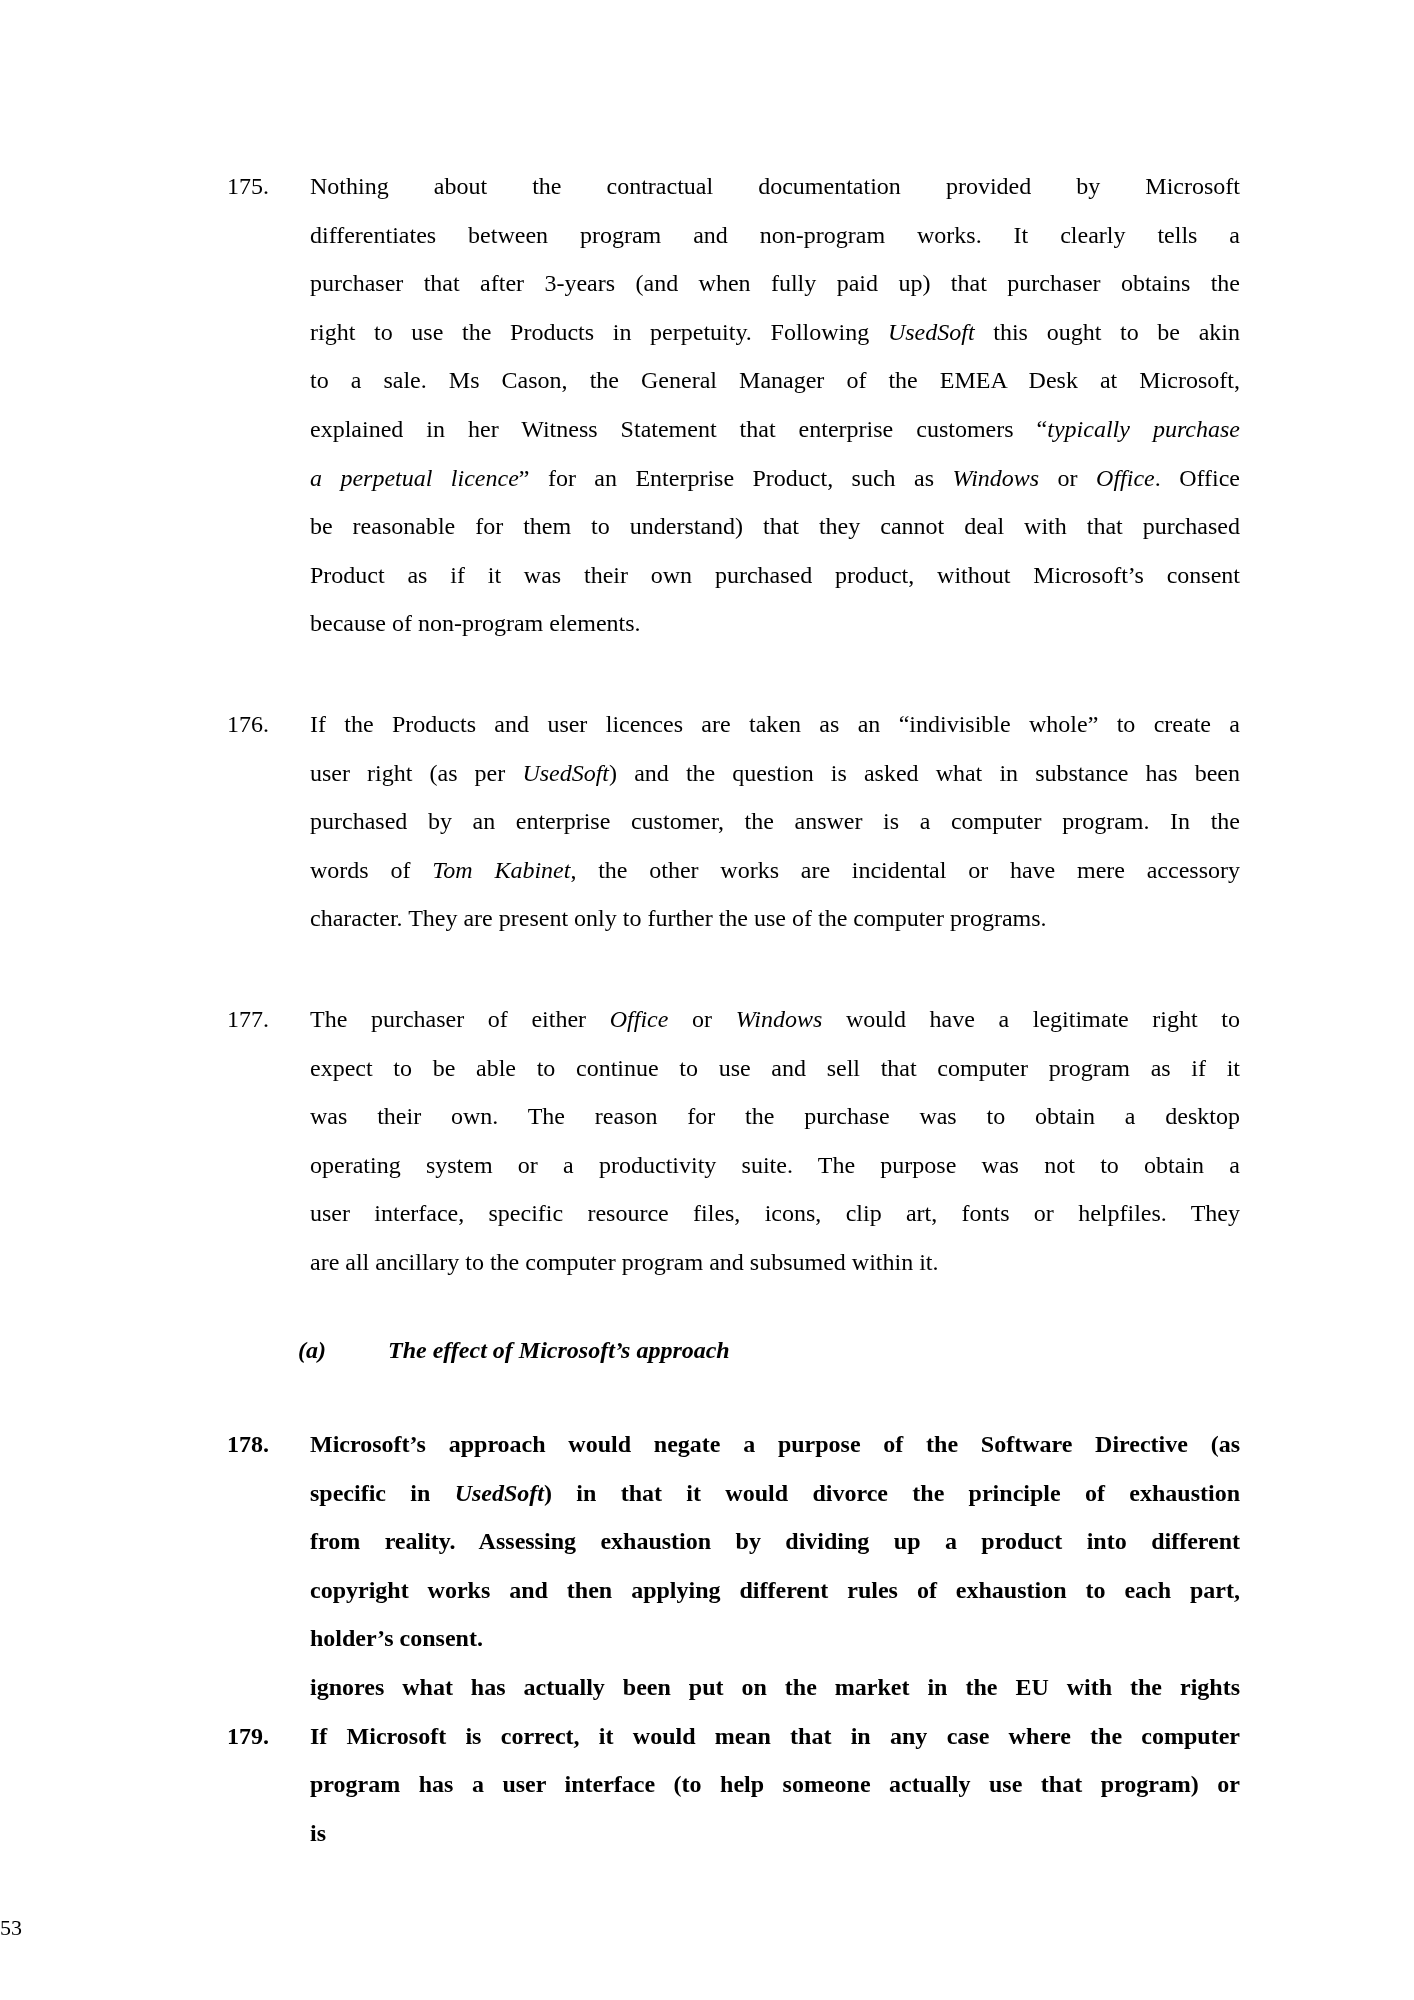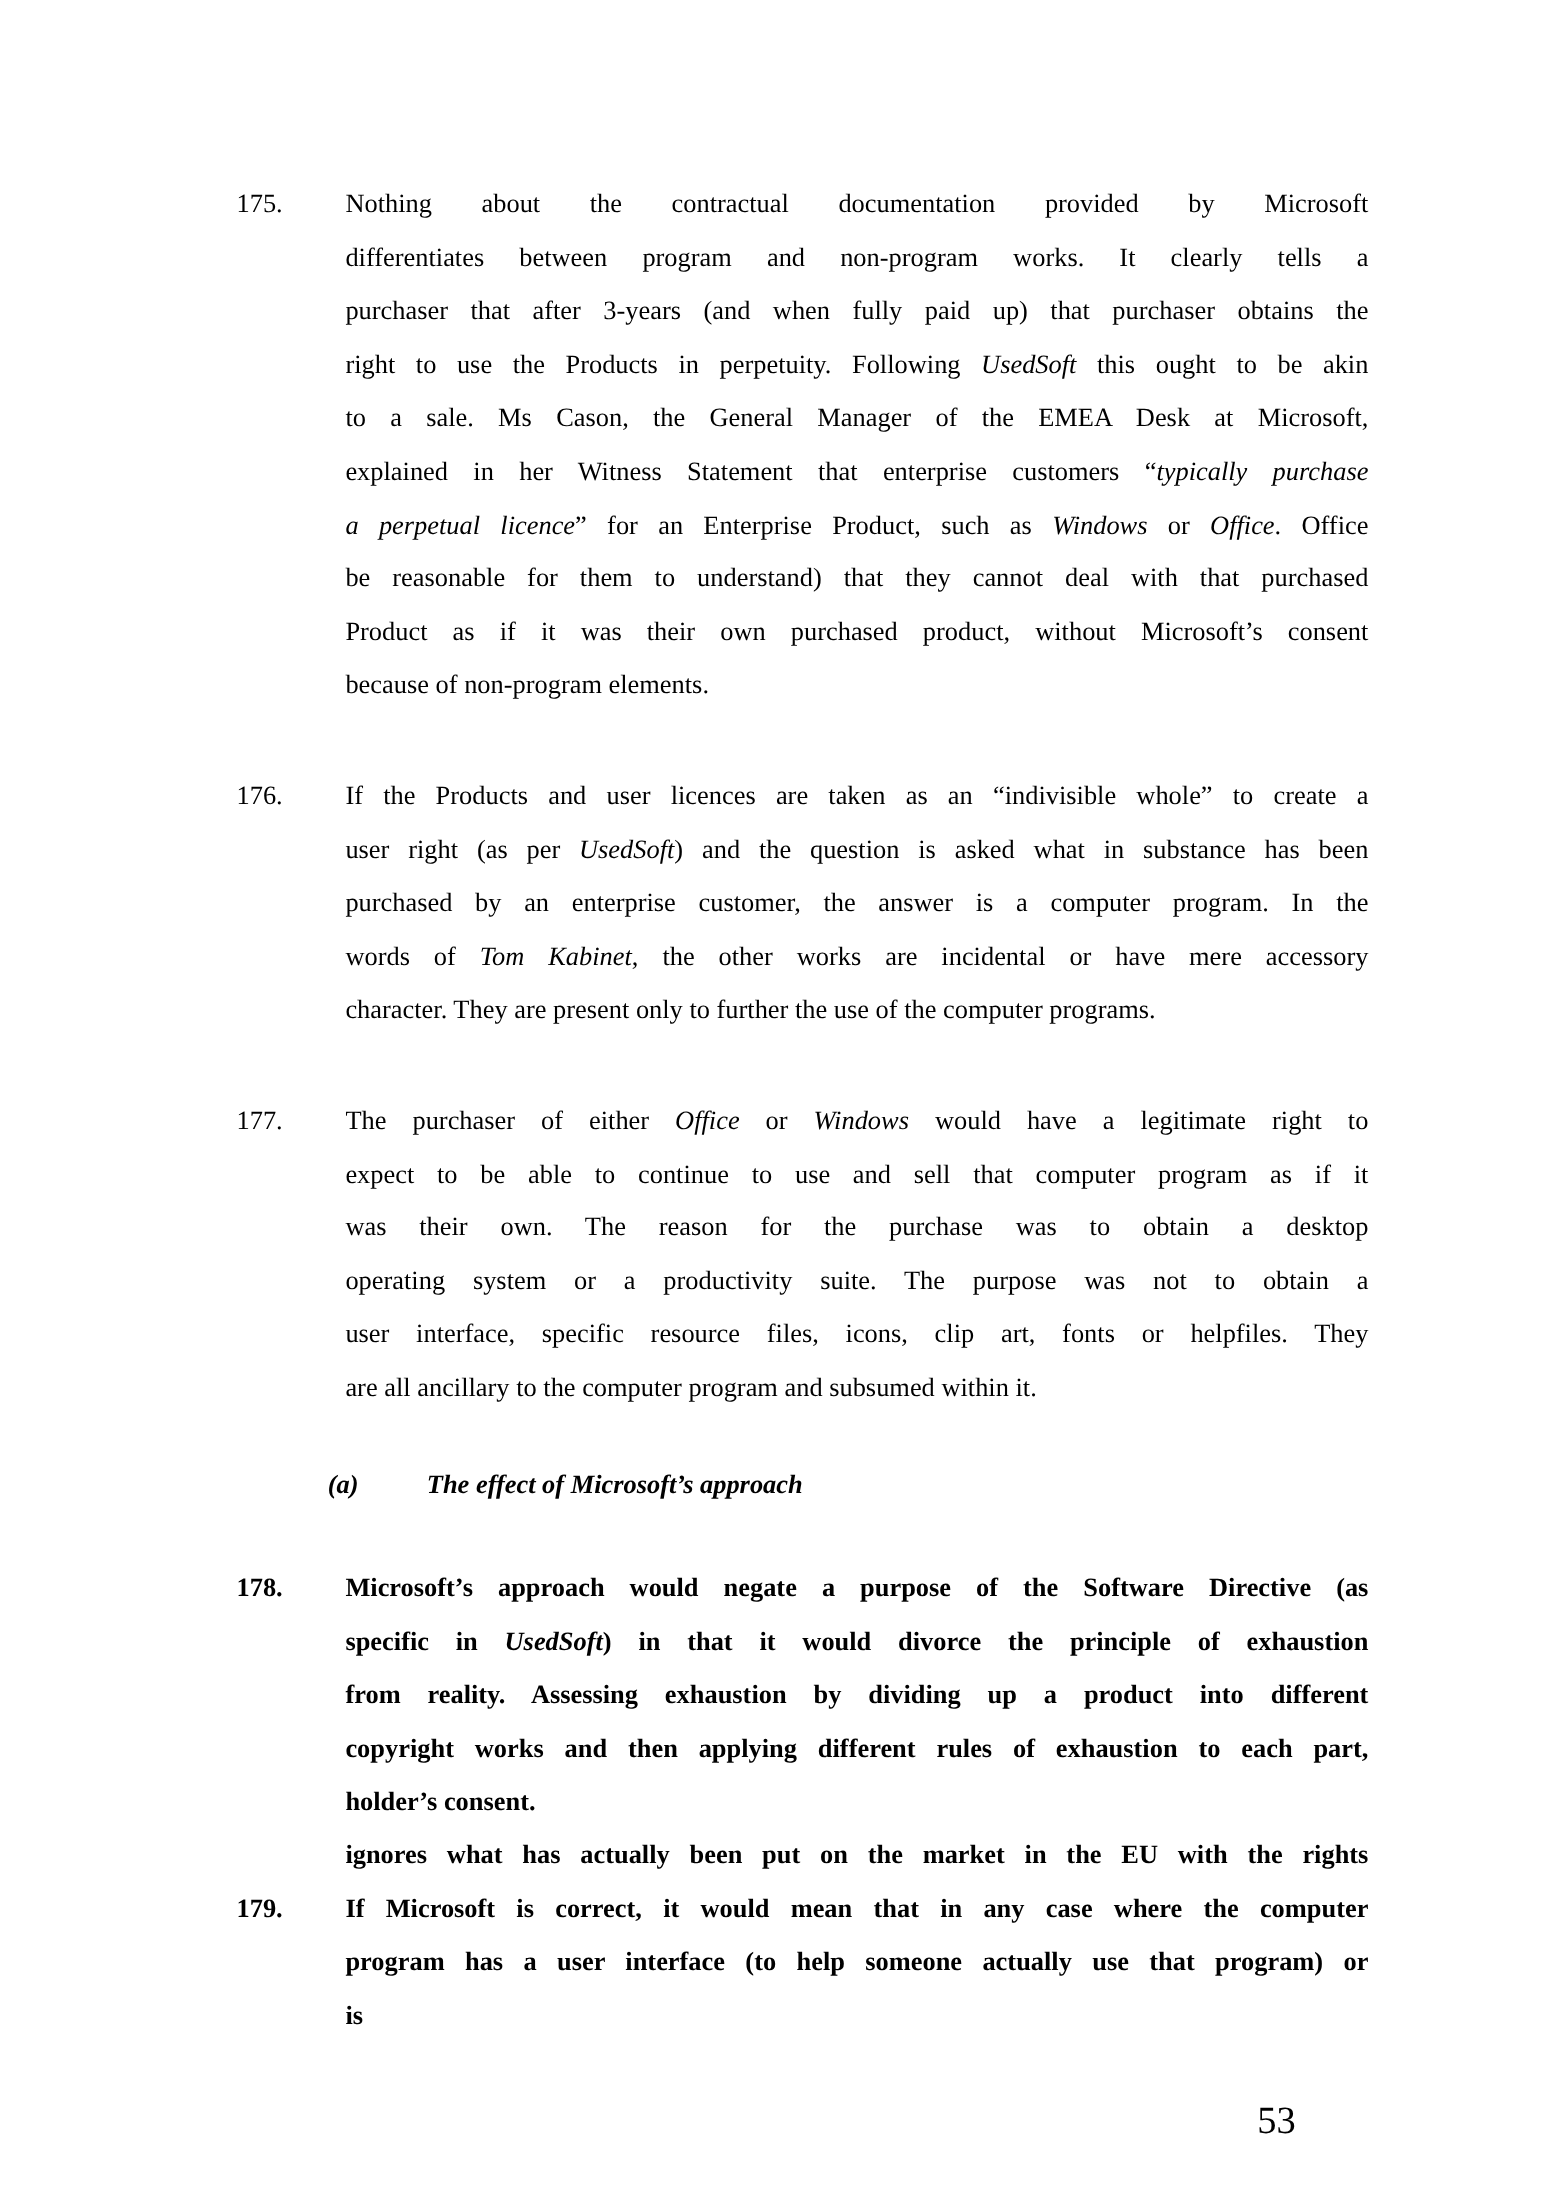--- a/index.html
+++ b/index.html
@@ -9,21 +9,21 @@
     background:#ffffff;
     overflow:hidden;
     font-family:"Liberation Serif","DejaVu Serif",serif;
     color:#000000;
   }
   .content{
     position:absolute;
     left:215px;top:162px;
     width:1013px;
   }
-  .para{display:flex;margin:0 0 52px 0;gap:16px;}
+  .para{display:flex;margin:0 0 52px 12px;}
   .para.tight{margin-bottom:0;font-weight:bold;}
   .pnum{
     flex:0 0 83px;width:83px;
     font-size:24px;line-height:48.6px;
   }
   .plines{flex:0 0 930px;width:930px;}
   .line{
     height:48.6px;line-height:48.6px;
     font-size:24px;
     text-align:justify;
@@ -34,22 +34,22 @@
     display:flex;
     margin:-12px 0 45px 83px;
     font-weight:bold;font-style:italic;
     font-size:24px;line-height:48.6px;
     height:48.6px;
   }
   .hmark{flex:0 0 90px;width:90px;}
   .pageno{
     position:absolute;
     left:0;top:1904px;width:1178px;
-    text-align:right;
-    font-size:35px;line-height:48.6px;
+    text-align:left;
+    font-size:22px;line-height:48.6px;
   }
   i{font-style:italic;}
 </style>
 </head>
 <body>
 
 <div class="page">
   <div class="content">
       <div class="para">
         <div class="pnum">175.</div>

